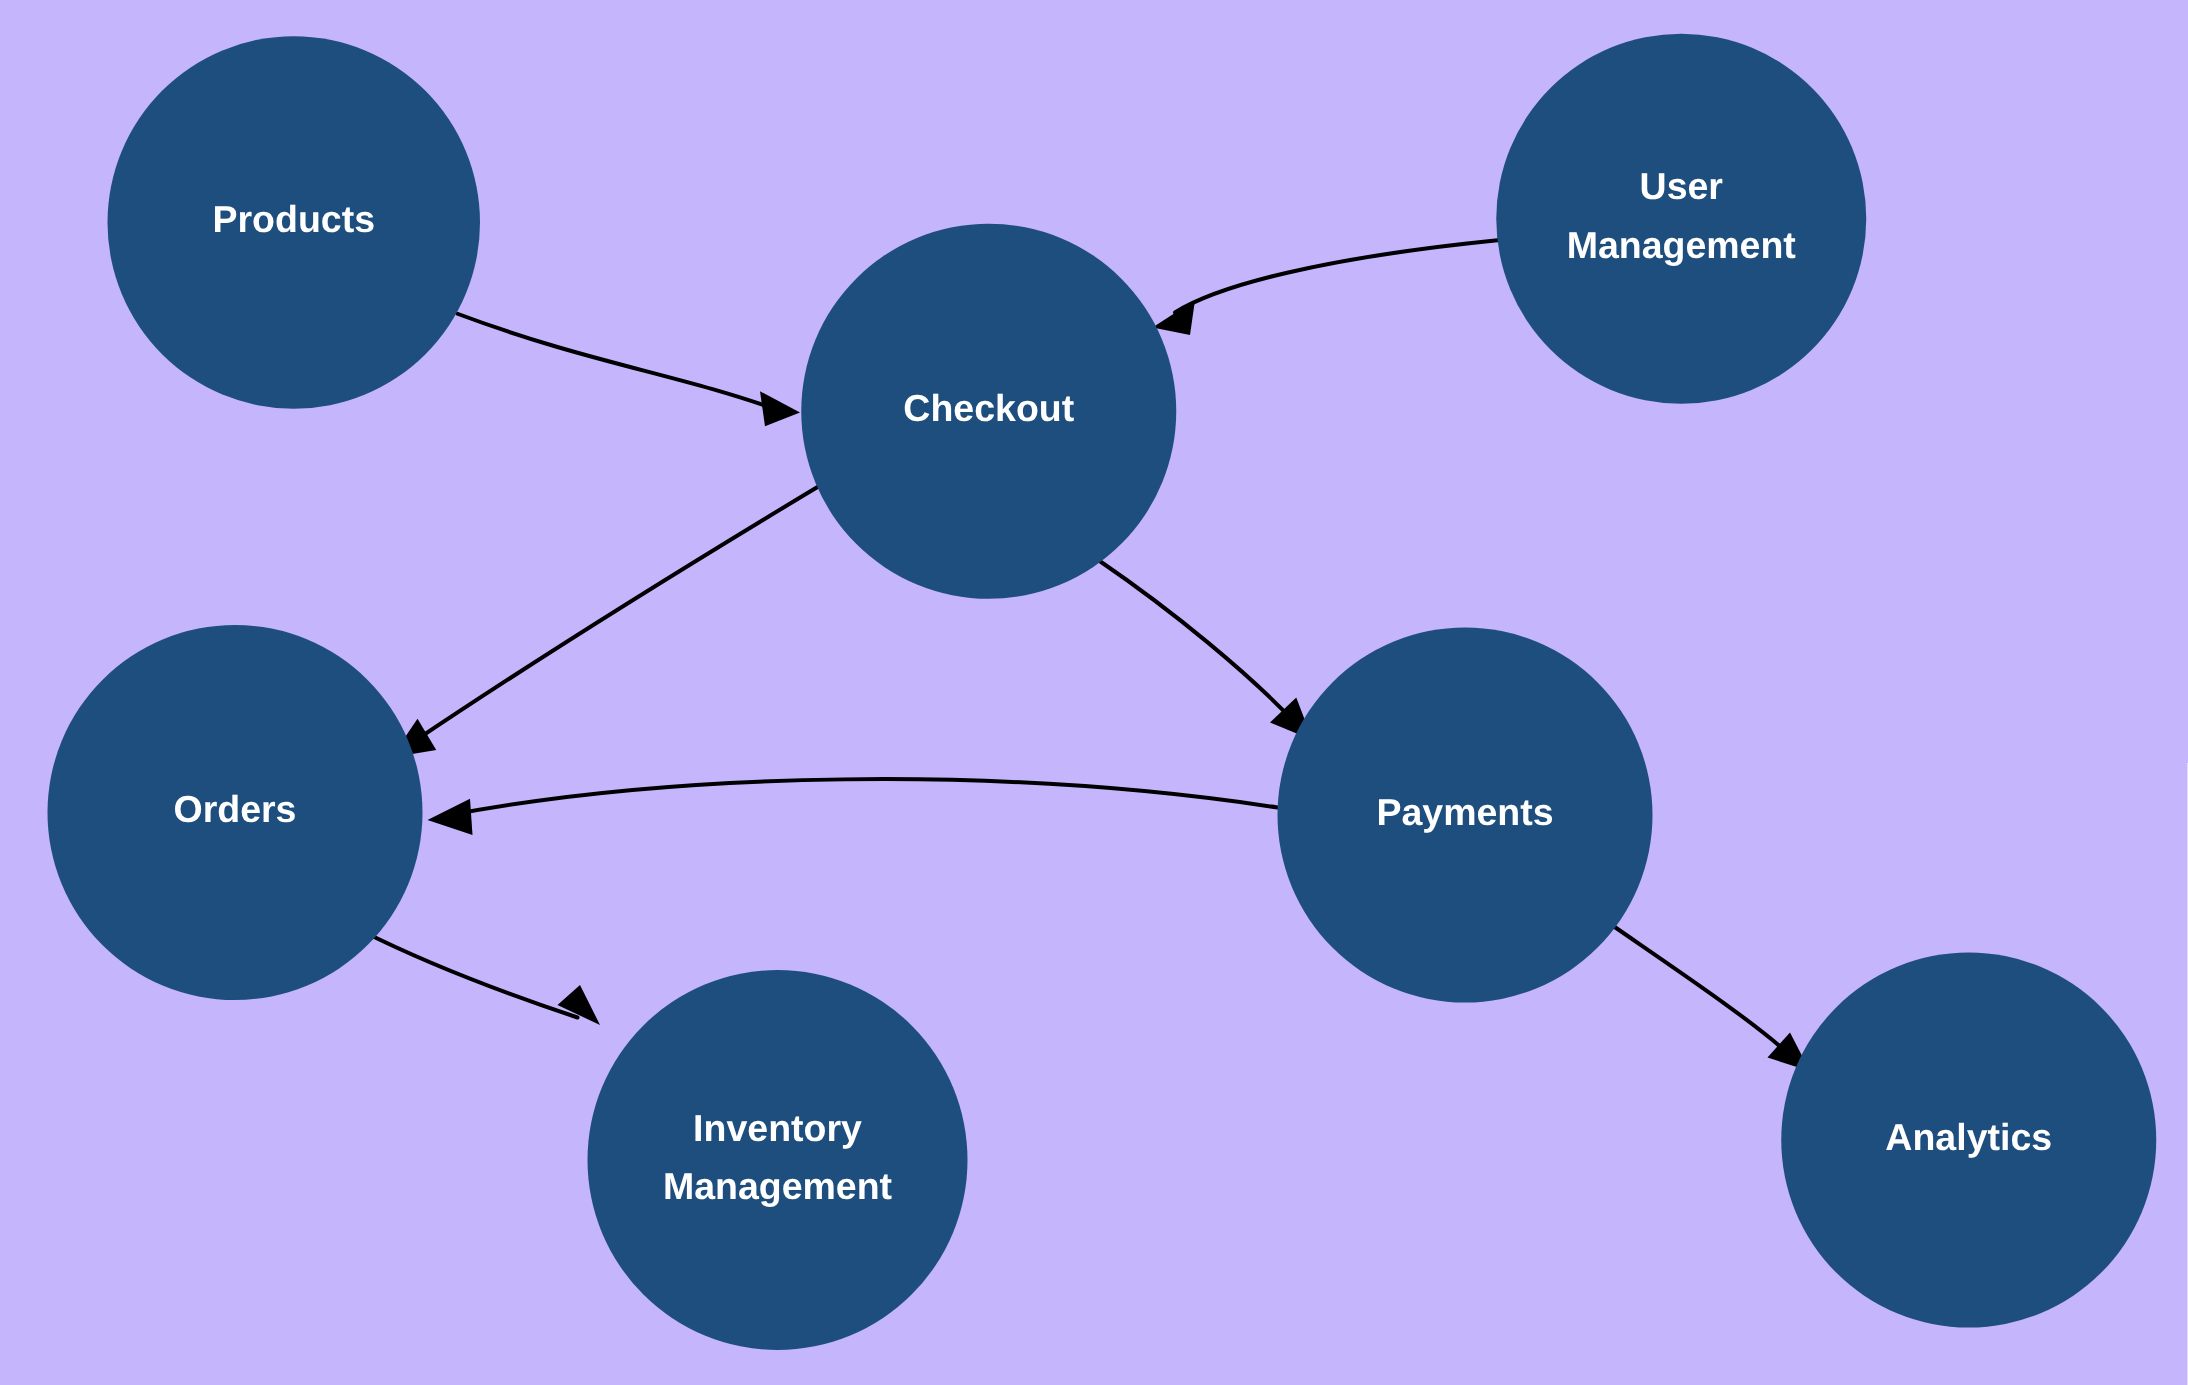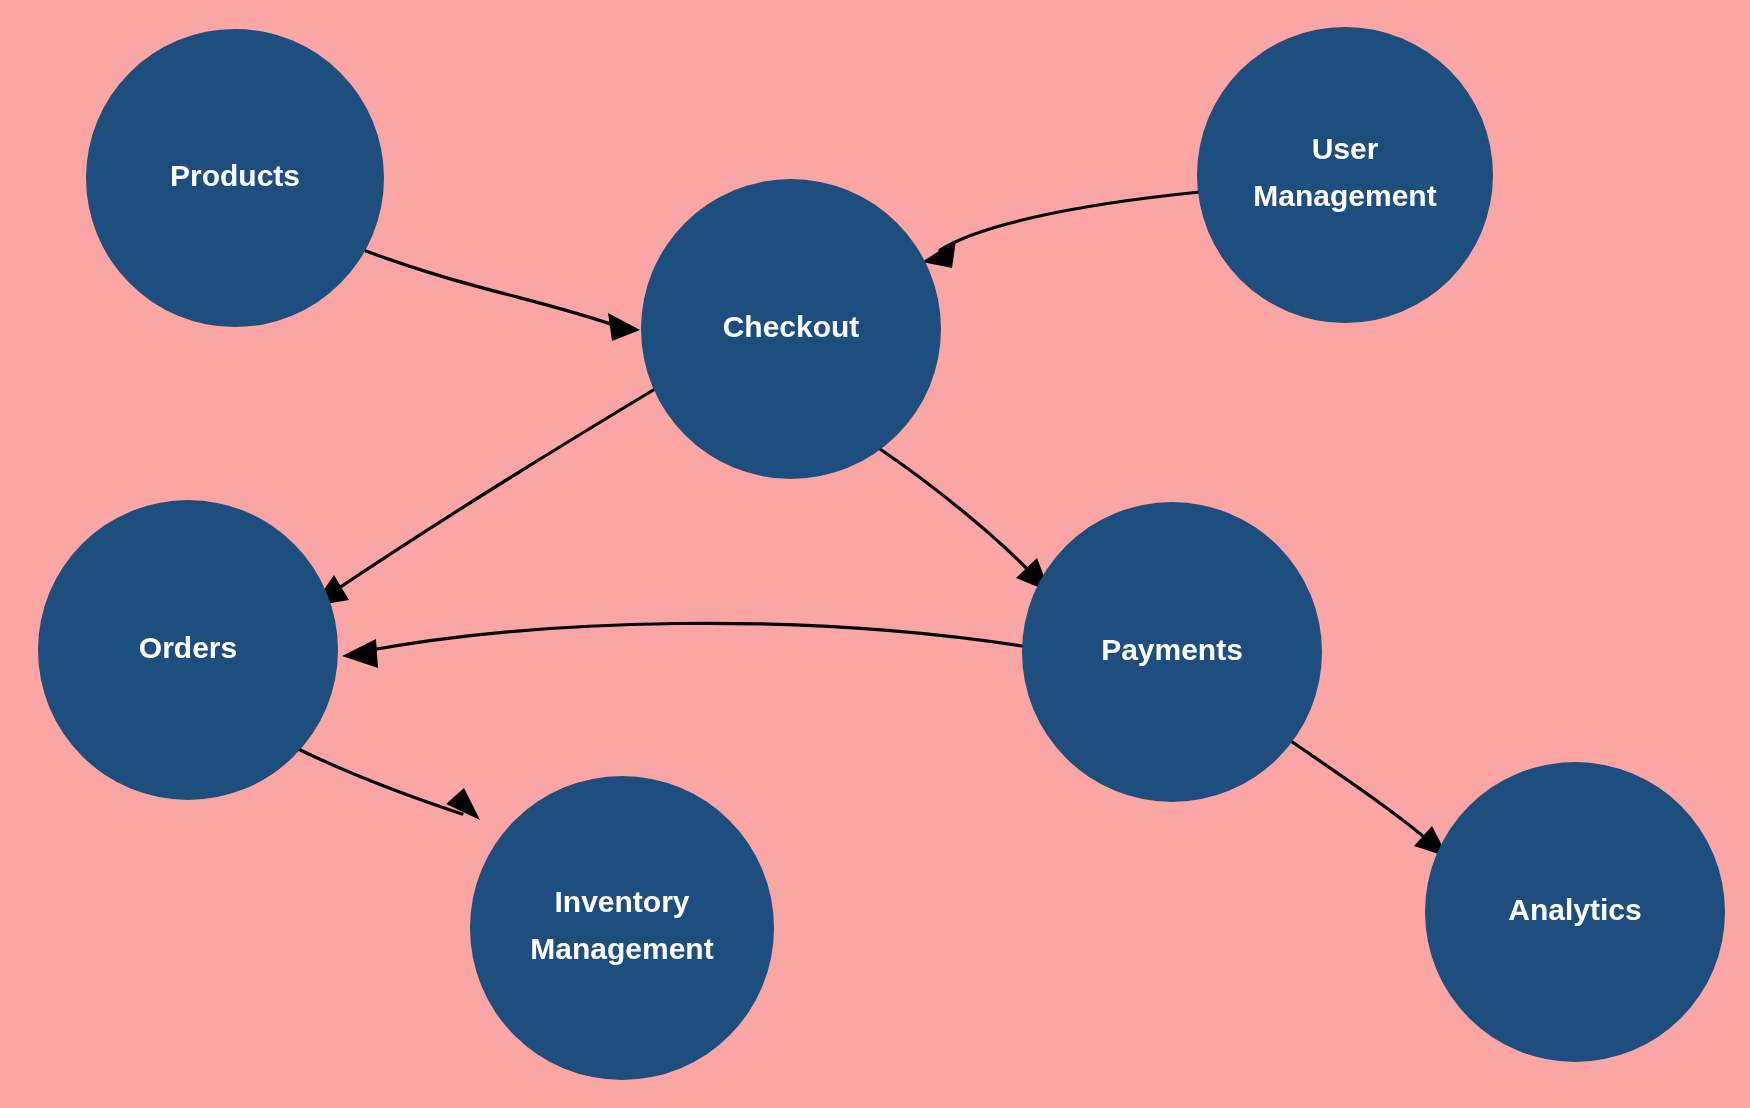--- a/index.html
+++ b/index.html
@@ -4,21 +4,21 @@
 <style>
   html, body {
     margin: 0;
     padding: 0;
     background: #ffffff;
   }
   #canvas {
     position: relative;
     width: 1750px;
     height: 1108px;
-    background: #fca5a5;
+    background: #c4b5fd;
     overflow: hidden;
     font-family: "Liberation Sans", sans-serif;
   }
   #graph-svg {
     position: absolute;
     top: 0;
     left: 0;
     width: 1750px;
     height: 1108px;
   }

